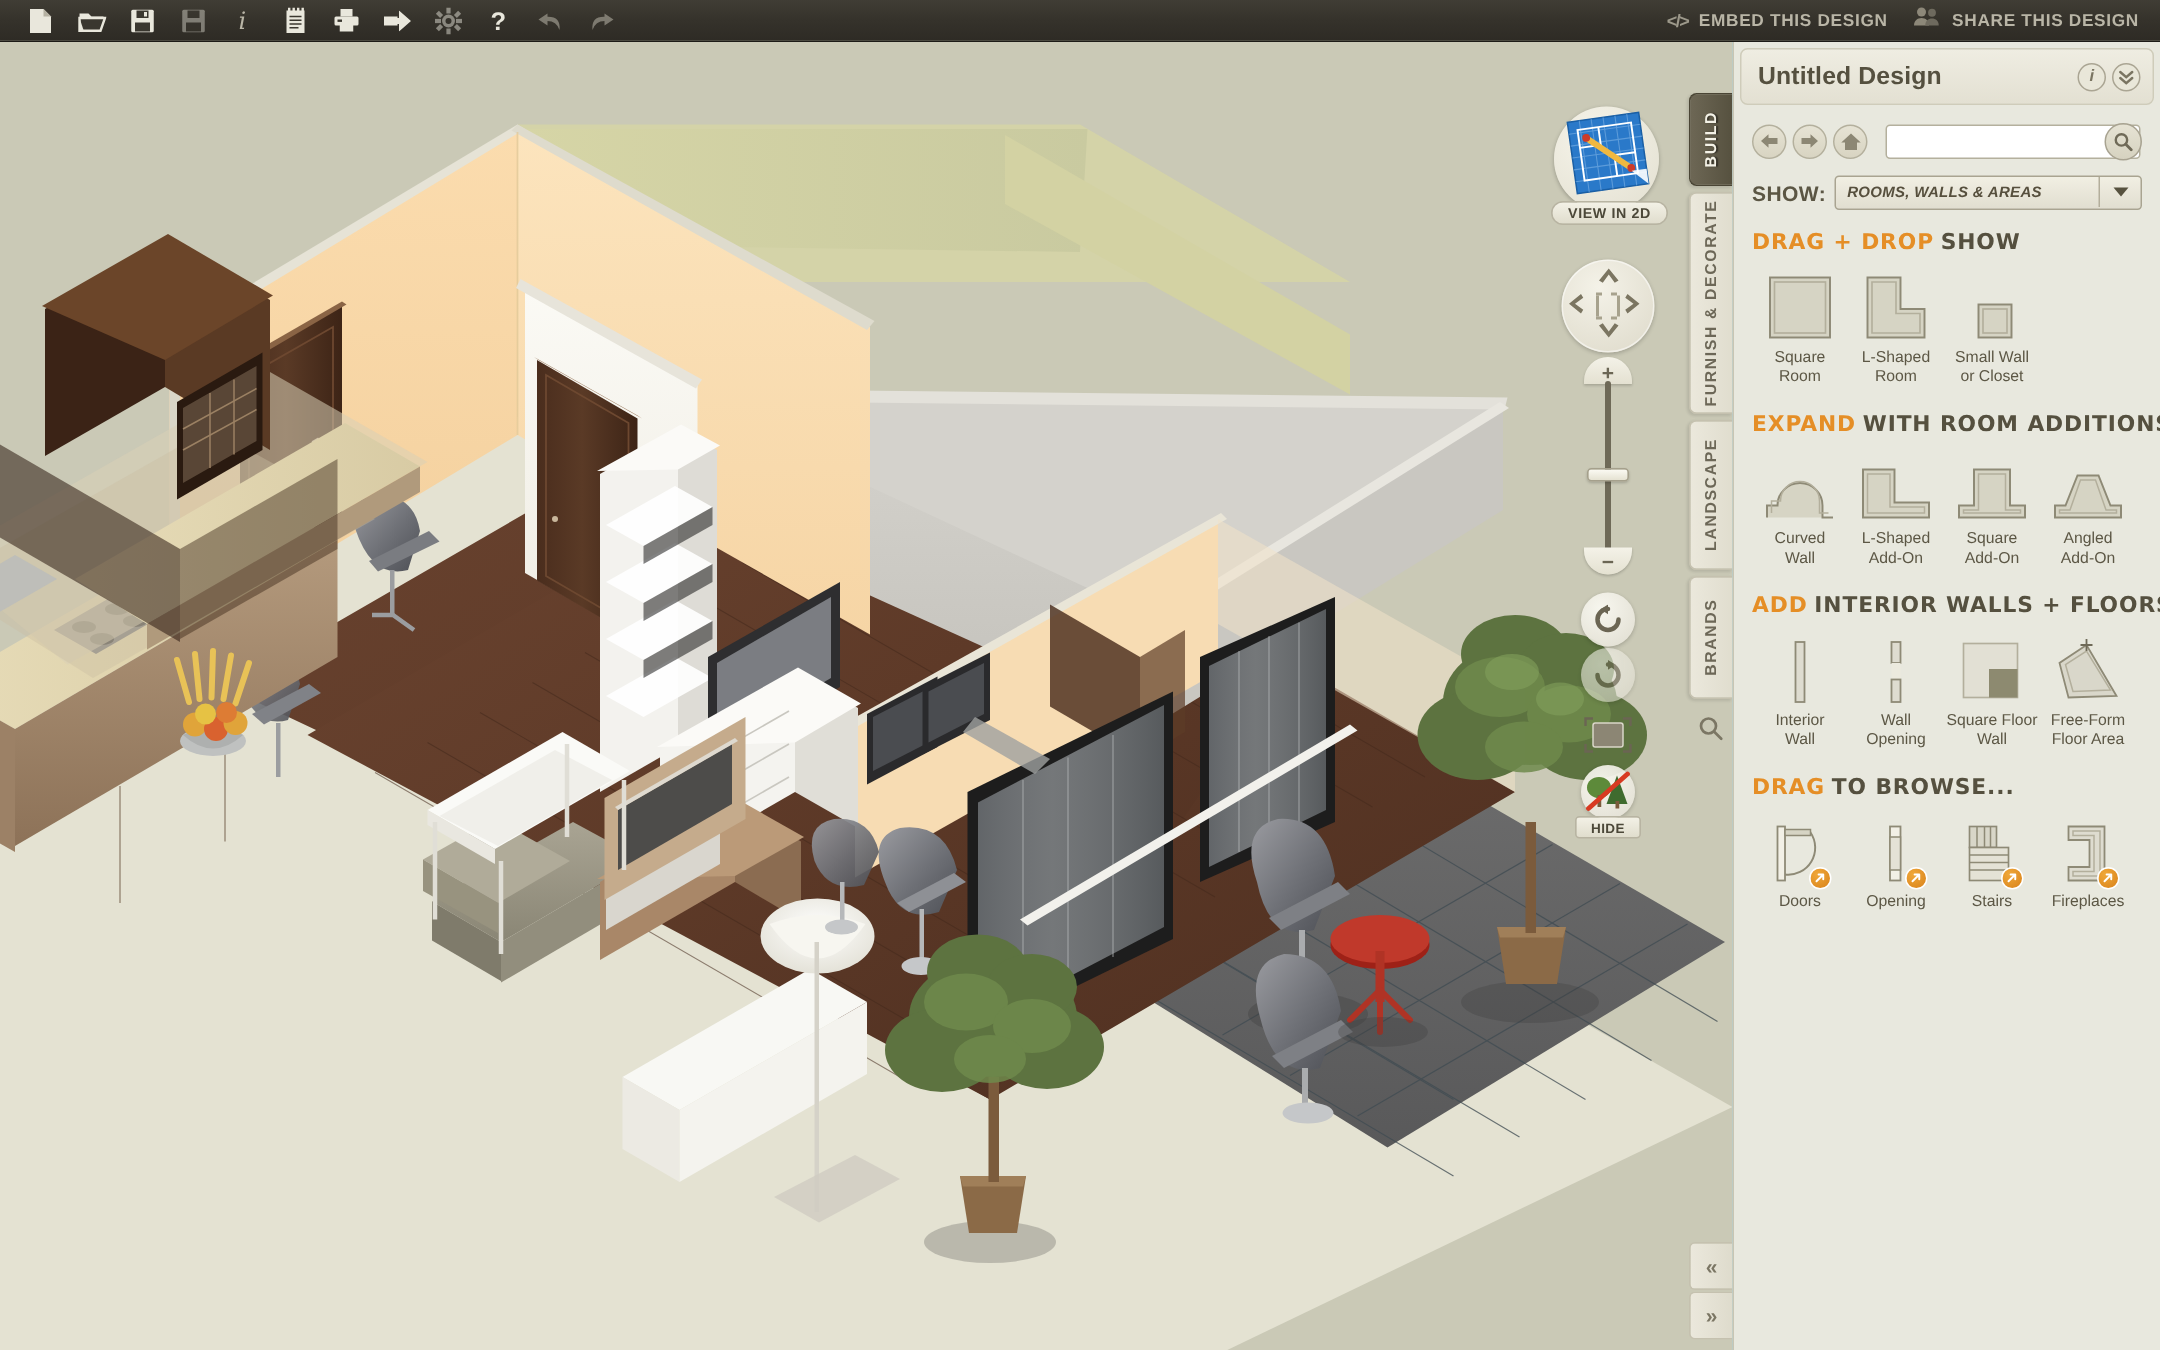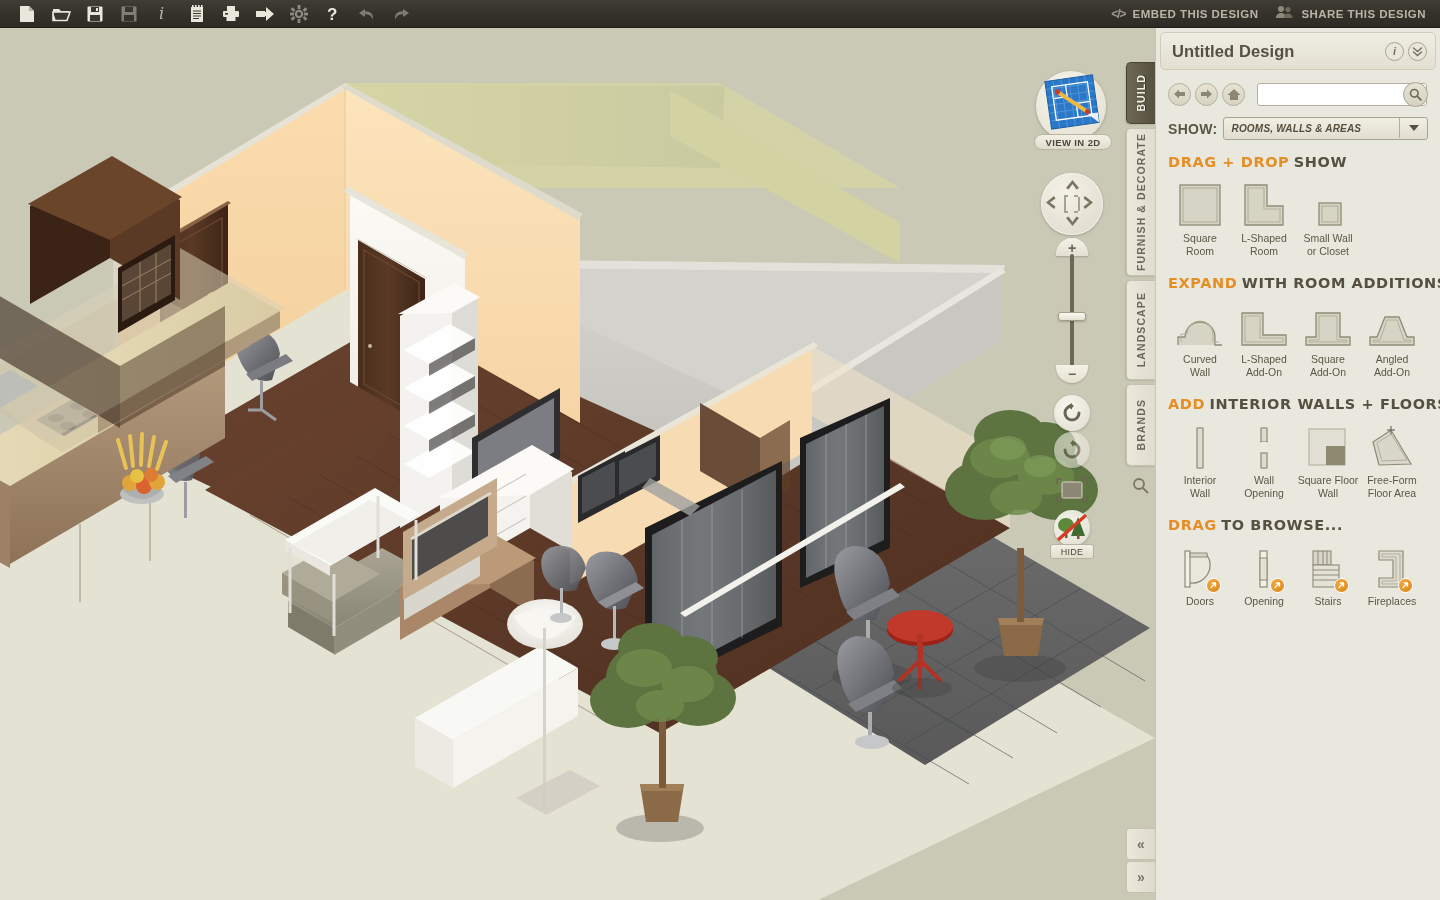--- a/index.html
+++ b/index.html
@@ -141,21 +141,21 @@
   .rot-left  { left:1054px; top:367px; }
   .rot-right { left:1054px; top:404px; opacity:.62; }
   .framebtn  { left:1054px; top:444px; border-radius:0; background:none; box-shadow:none; }
   .hidebtn   { left:1054px; top:482px; }
   .hide-lbl {
     position:absolute; left:1050px; top:516px; width:44px; height:15px;
     background:linear-gradient(180deg,#f3f1e6,#e0ddcd);
     border:1px solid #b8b4a2; border-radius:3px;
     display:flex; align-items:center; justify-content:center;
   }
-  .hide-lbl span { font-size:9px; font-weight:normal; color:#4c4839; letter-spacing:.3px; }
+  .hide-lbl span { font-size:9px; font-weight:bold; color:#4c4839; letter-spacing:.3px; }
 
   
   .vtabs {
     position:absolute; left:1126px; top:62px; width:29px; height:460px;
   }
   .vtab {
     position:absolute; left:0; width:29px; cursor:pointer;
     display:flex; align-items:center; justify-content:center;
     background:linear-gradient(90deg,#ebe8dc,#e0ddce);
     border:1px solid #c5c1af; border-right:none;

